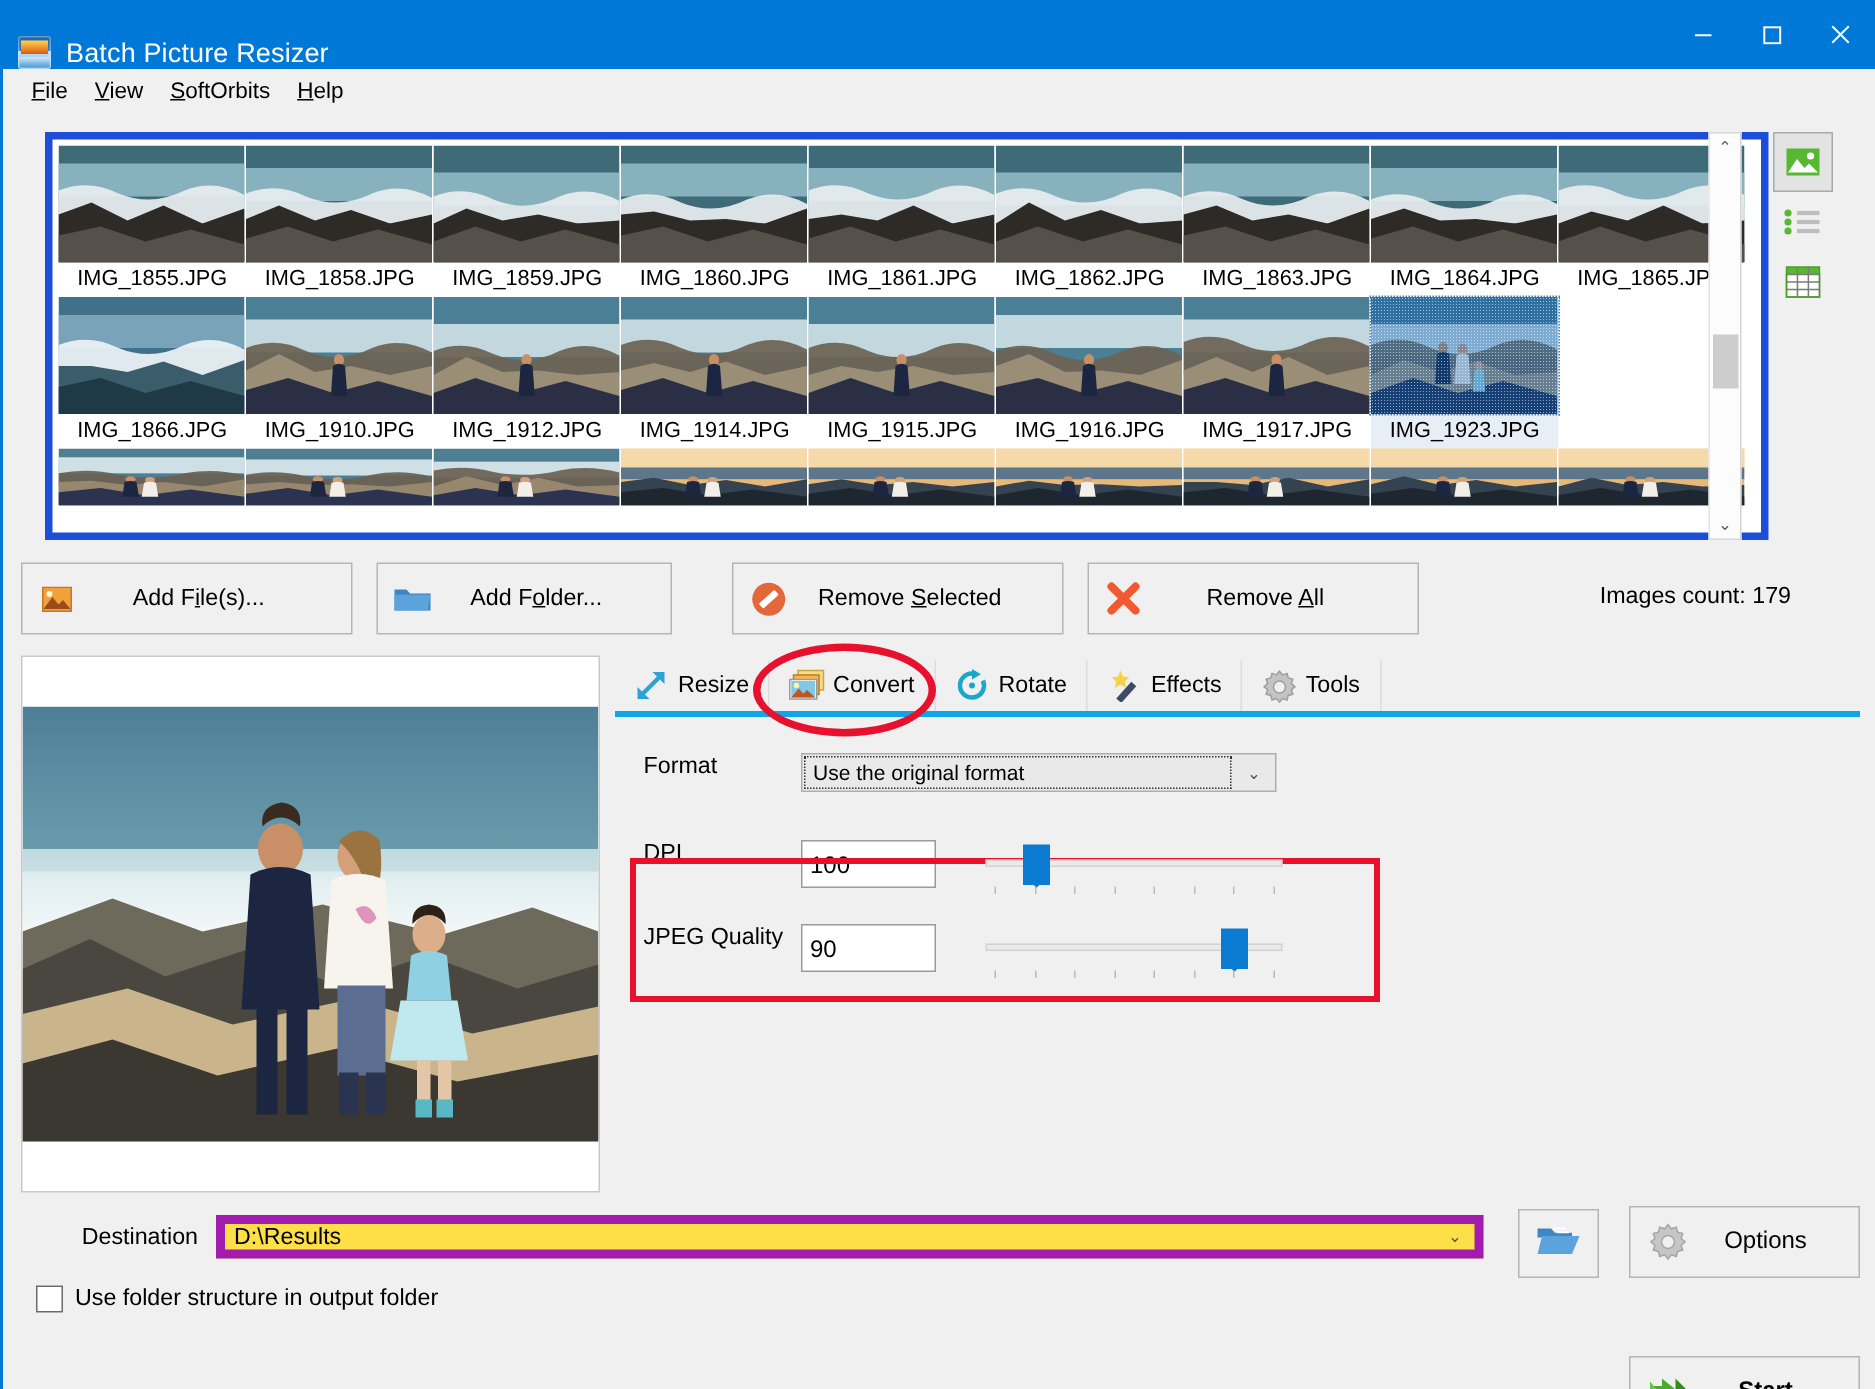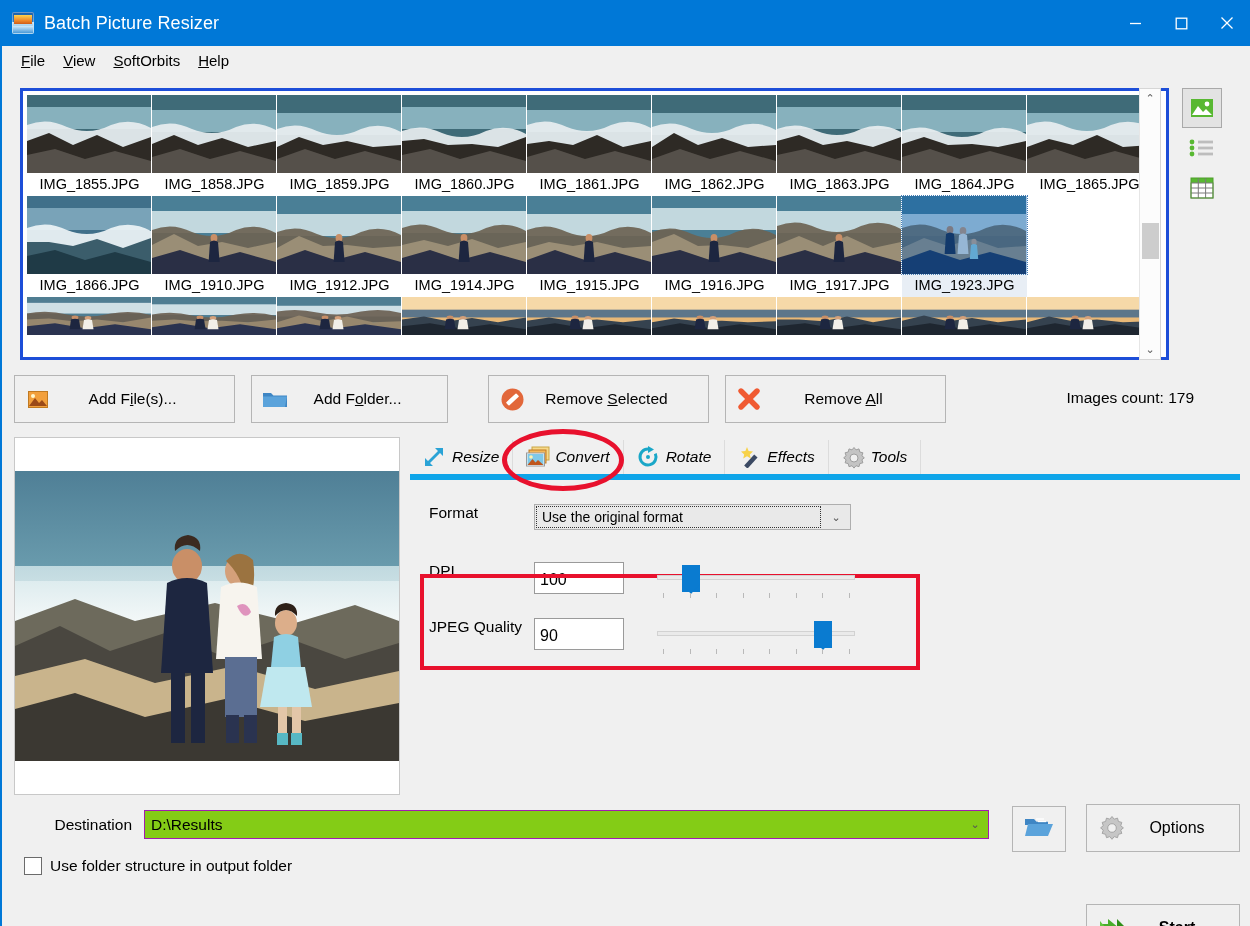--- a/index.html
+++ b/index.html
@@ -6,43 +6,43 @@
   body{
     width:1250px;height:926px;overflow:hidden;
     font-family:"Liberation Sans",sans-serif;
     background:#f0f0f0;color:#000;
     -webkit-font-smoothing:antialiased;
   }
   .app{position:relative;width:1250px;height:926px;background:#f0f0f0;
        border-left:2px solid #0078d7;box-sizing:border-box;}
 
   
-  .titlebar{height:46px;background:#0078d7;display:flex;align-items:center;position:relative;}
+  .titlebar{height:46px;background:#0078d7;display:flex;align-items:flex-end;position:relative;}
   .app-icon{width:22px;height:22px;margin-left:10px;margin-right:10px;position:relative;
             border-radius:2px;overflow:hidden;flex:none;
             background:linear-gradient(180deg,#1d5fa8 0%,#2b7ec9 45%,#bfe0f5 46%,#7fbde6 100%);
             box-shadow:inset 0 0 0 1px rgba(255,255,255,.35);}
   .app-icon:before{content:"";position:absolute;left:2px;top:3px;width:18px;height:9px;
             background:linear-gradient(180deg,#ffd34d,#f08a2a 60%,#cf5d1a);}
   .app-icon:after{content:"";position:absolute;left:1px;bottom:1px;width:20px;height:7px;
             background:linear-gradient(180deg,#cfe9fb,#4a9ad8);}
   .title-text{color:#fff;font-size:18px;letter-spacing:.1px;}
   .win-btns{position:absolute;right:0;top:0;height:46px;display:flex;}
   .win-btn{width:46px;height:46px;display:flex;align-items:center;justify-content:center;}
   .win-btn svg{display:block;}
 
   
   .menubar{height:28px;background:#f0f0f0;display:flex;align-items:center;padding-left:10px;gap:0px;}
   .menu-item{font-size:15px;padding:3px 9px;color:#000;}
   .menu-item u{text-decoration:underline;}
 
   
   .thumbs-wrap{position:absolute;left:10px;top:88px;width:1172px;height:272px;}
-  .thumbs-box{position:absolute;left:8px;top:0;width:1149px;height:272px;
-              background:#fff;border:3px solid #1d4ed8;box-sizing:border-box;overflow:hidden;}
+  .thumbs-box{position:absolute;left:18px;top:0;width:1149px;height:272px;
+              background:#fff;border:5px solid #1d4ed8;box-sizing:border-box;overflow:hidden;}
   .thumbs-inner{position:relative;padding:4px 0 0 4px;}
   .trow{display:flex;gap:0px;}
   .tcell{width:125px;margin-right:0px;}
   .timg{width:124px;height:78px;display:block;border:0;}
   .tname{font-size:14.5px;text-align:center;padding:3px 0 4px;color:#000;white-space:nowrap;}
   .tcell.sel .timg{outline:none;}
   .tcell.sel .tsel{position:relative;}
   .tcell.sel .tsel:after{content:"";position:absolute;inset:0;
       background:rgba(0,90,180,.38);
       background-image:radial-gradient(rgba(255,255,255,.55) 0.5px, transparent 0.6px);
@@ -71,21 +71,21 @@
   .abtn u{text-decoration:underline;}
   .count{position:absolute;right:46px;top:14px;font-size:15.5px;}
 
   
   .preview{position:absolute;left:12px;top:437px;width:386px;height:358px;
            background:#fff;border:1px solid #c8c8c8;box-sizing:border-box;overflow:hidden;}
   .preview .ph{position:absolute;left:0;top:33px;width:384px;height:290px;display:block;}
 
   
   .tabpanel{position:absolute;left:408px;top:440px;width:830px;height:355px;}
-  .tabbar{position:relative;display:flex;height:34px;border-bottom:6px solid #0ea5e9;font-style:italic;}
+  .tabbar{position:relative;display:flex;height:34px;border-bottom:4px solid #0ea5e9;}
   .tab{display:flex;align-items:center;gap:7px;padding:0 13px;font-size:15.5px;
        border-right:1px solid #dcdcdc;background:transparent;}
   .tab.active{background:#f0f0f0;}
   .tab-ico{width:22px;height:22px;display:block;}
 
   .redcircle{position:absolute;left:92px;top:-11px;width:112px;height:52px;
              border:5px solid #e8112d;border-radius:50%;pointer-events:none;}
 
   
   .form{position:relative;padding-top:24px;}
@@ -109,21 +109,21 @@
   .sthumb{position:absolute;top:3px;width:18px;height:27px;background:#0a7bd0;}
   .sthumb:after{content:"";position:absolute;left:0;top:19px;width:0;height:0;
           border-left:9px solid transparent;border-right:9px solid transparent;
           border-top:10px solid #0a7bd0;}
   .sticks{position:absolute;left:0;top:31px;width:198px;height:6px;}
   .sticks i{position:absolute;top:0;width:1px;height:5px;background:#b9b9b9;}
 
   
   .destrow{position:absolute;left:12px;top:810px;display:flex;align-items:center;}
   .destlabel{font-size:15.5px;width:130px;text-align:right;padding-right:12px;box-sizing:border-box;}
-  .destcombo{width:845px;height:29px;border:1px solid #a21caf;background:#84cc16;
+  .destcombo{width:845px;height:29px;border:6px solid #a21caf;background:#fde047;
              box-sizing:border-box;display:flex;align-items:center;}
   .destcombo .dtext{flex:1;font-size:15.5px;padding-left:6px;}
   .destcombo .darrow{width:26px;text-align:center;color:#555;font-size:11px;}
 
   .chkrow{position:absolute;left:22px;top:857px;display:flex;align-items:center;gap:8px;}
   .chkbox{width:18px;height:18px;border:1px solid #6b6b6b;background:#fff;box-sizing:border-box;}
   .chklabel{font-size:15.5px;}
 
   .browsebtn{position:absolute;left:1010px;top:806px;width:54px;height:46px;
              background:#f0f0f0;border:1px solid #b5b5b5;box-sizing:border-box;

